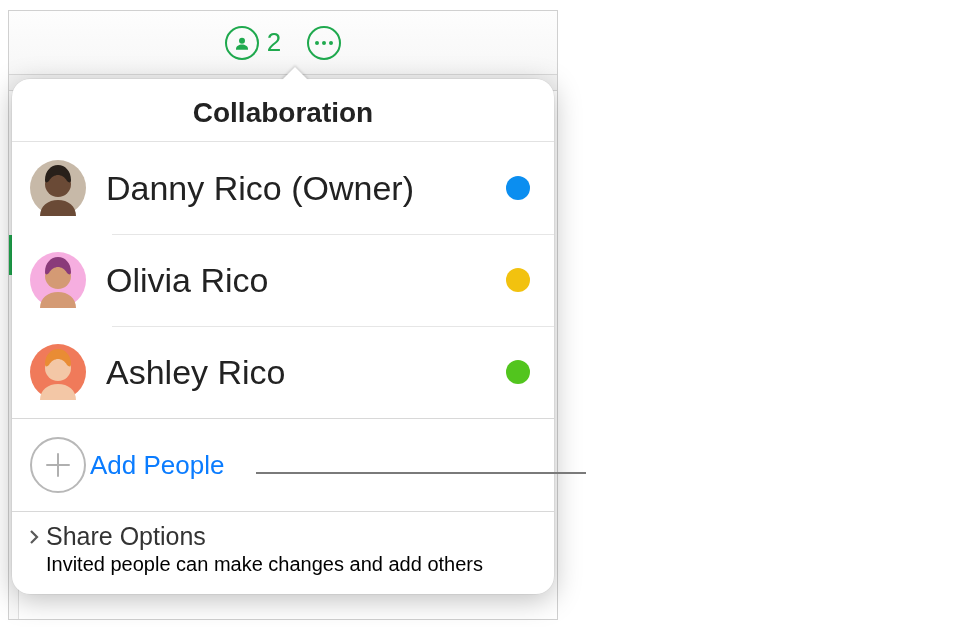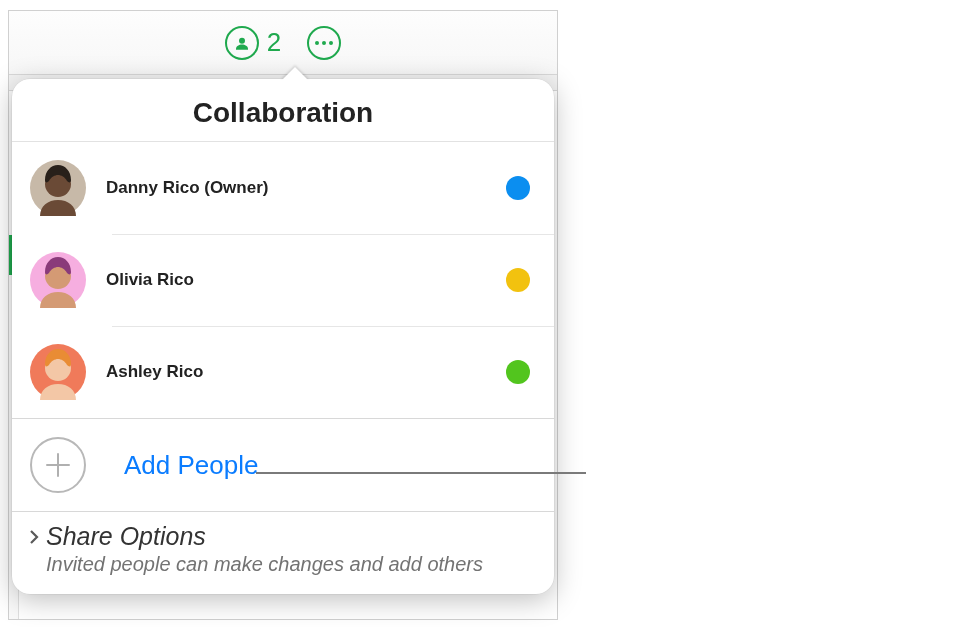--- a/index.html
+++ b/index.html
@@ -127,78 +127,76 @@
       background: #e6e6e6;
     }
     .avatar {
       width: 56px;
       height: 56px;
       border-radius: 50%;
       flex-shrink: 0;
     }
     .participant-name {
       flex: 1;
-      font-size: 17px;
+      font-size: 34px;
       color: #222;
-      font-weight: bold;
     }
     .presence-dot {
       width: 24px;
       height: 24px;
       border-radius: 50%;
       flex-shrink: 0;
     }
     .section-divider {
       height: 1px;
       background: #d8d8d8;
     }
     .add-people-row {
       display: flex;
       align-items: center;
       padding: 18px 24px 18px 18px;
-      gap: 38px;
+      gap: 4px;
     }
     .plus-circle {
       width: 56px;
       height: 56px;
       border: 2px solid #b8b8b8;
       border-radius: 50%;
       display: flex;
       align-items: center;
       justify-content: center;
       flex-shrink: 0;
       color: #b0b0b0;
       font-size: 36px;
       font-weight: 300;
     }
     .add-people-label {
       font-size: 26px;
       color: #0a7cff;
     }
     .share-options-row {
       padding: 10px 34px 18px 14px;
-      font-style: italic;
     }
     .share-options-header {
       display: flex;
       align-items: center;
       gap: 4px;
     }
     .chevron-right {
       width: 16px;
       height: 16px;
       color: #5a5a5a;
     }
     .share-options-title {
       font-size: 25px;
       color: #333;
     }
     .share-options-subtitle {
       font-size: 20px;
-      color: #737373;
+      color: #000000;
       margin-top: 2px;
       margin-left: 20px;
     }
     .bg-grid {
       position: absolute;
       top: 64px;
       left: 0;
       right: 0;
       bottom: 0;
       z-index: 0;

